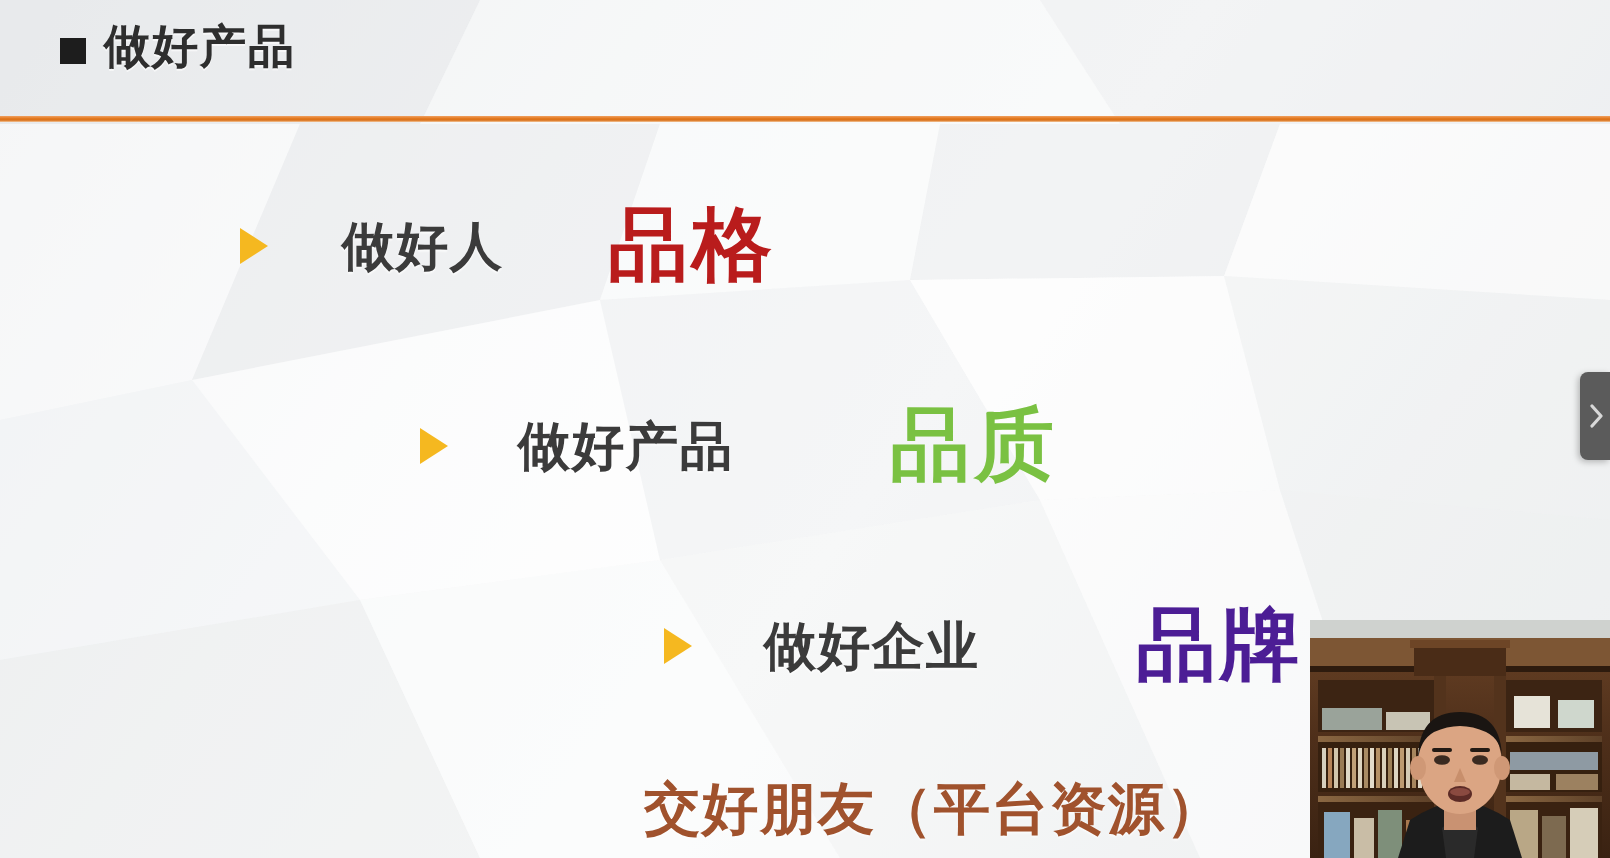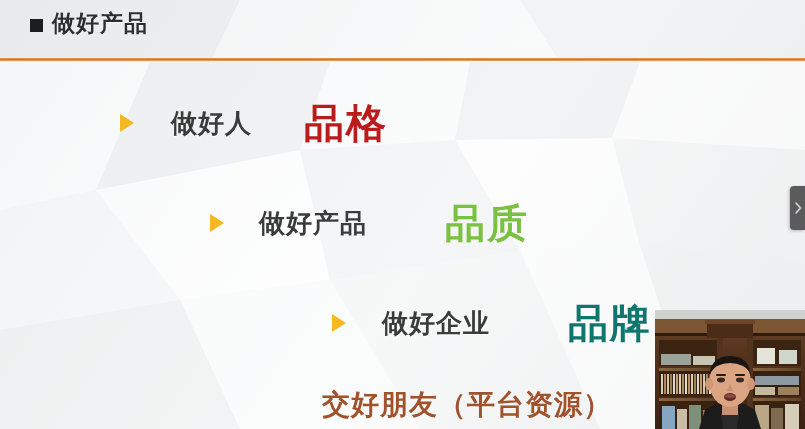--- a/index.html
+++ b/index.html
@@ -200,21 +200,21 @@
 
   <div class="row row-2">
     <span class="tri"></span>
     <span class="row-label">做好产品</span>
     <span class="row-keyword" style="color:#7ac142">品质</span>
   </div>
 
   <div class="row row-3">
     <span class="tri"></span>
     <span class="row-label">做好企业</span>
-    <span class="row-keyword" style="color:#0f766e">品牌</span>
+    <span class="row-keyword" style="color:#4c1d95">品牌</span>
   </div>
 
   <div class="footline" style="color:#a0522d">交好朋友（平台资源）</div>
 
   <div class="side-tab">
     <svg width="8" height="12" viewBox="0 0 8 12" xmlns="http://www.w3.org/2000/svg">
       <path d="M2 1 L6.5 6 L2 11" stroke="#d8d8d8" stroke-width="1.6" fill="none" stroke-linecap="round" stroke-linejoin="round"></path>
     </svg>
   </div>
 

